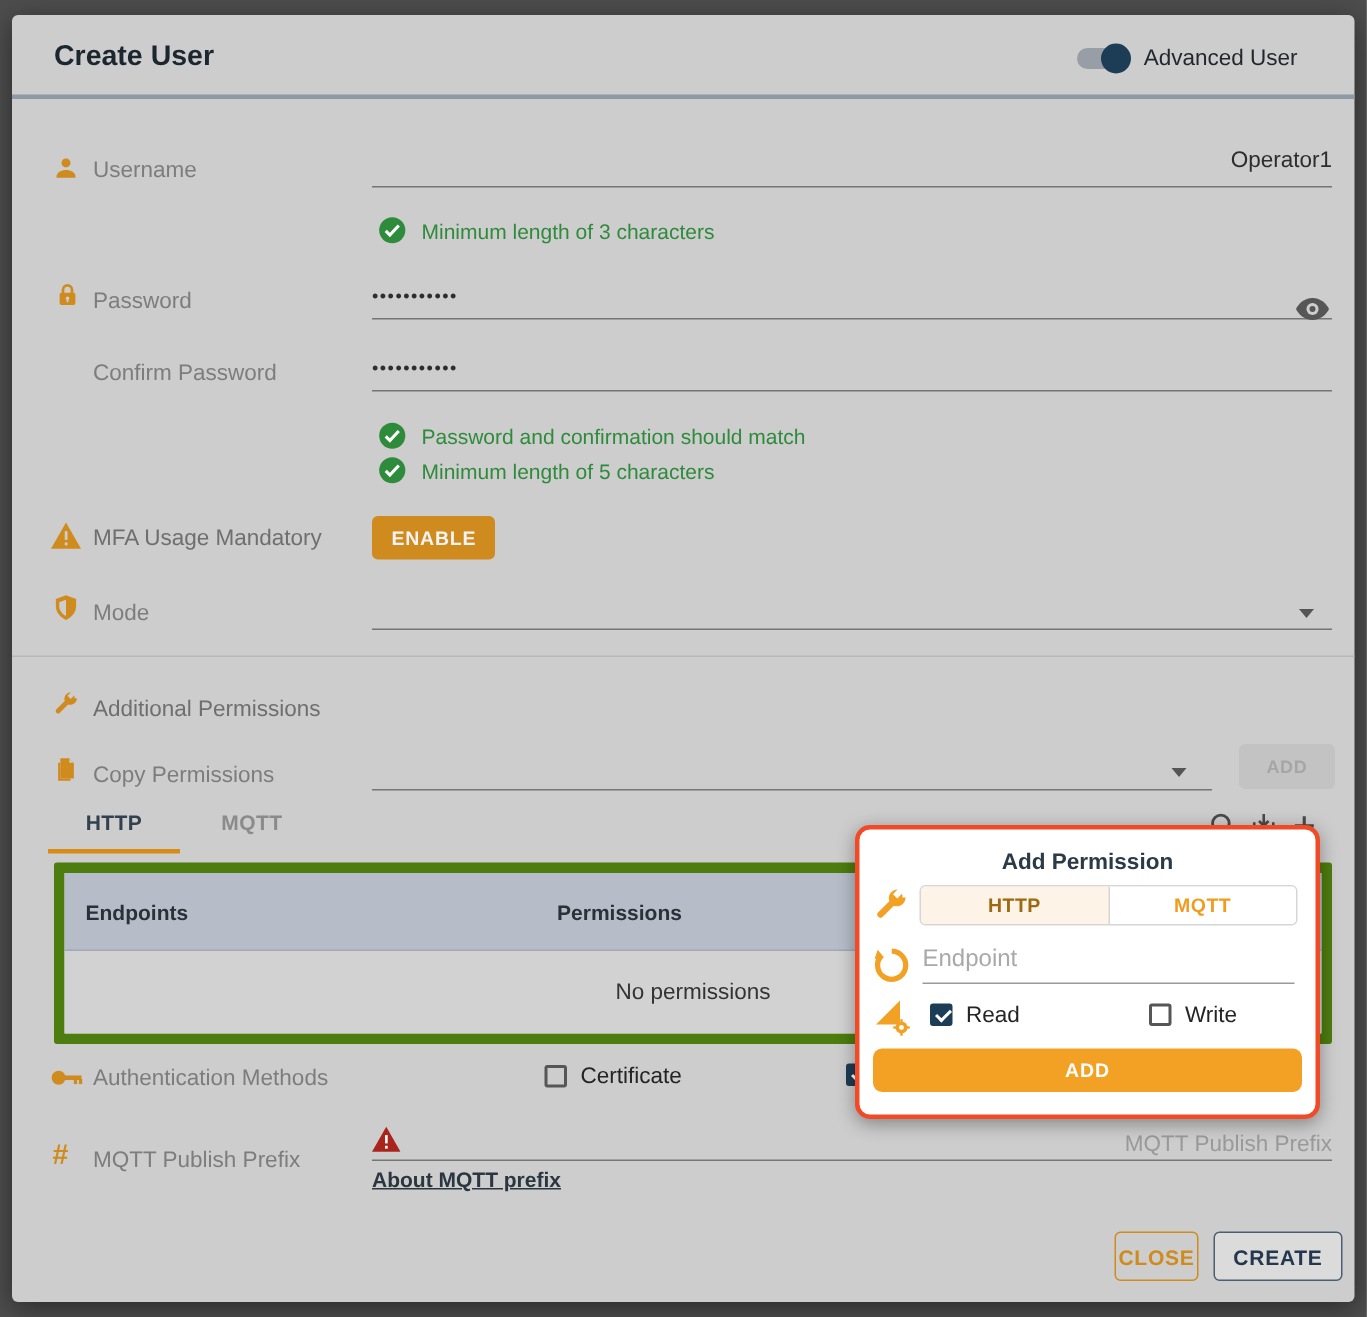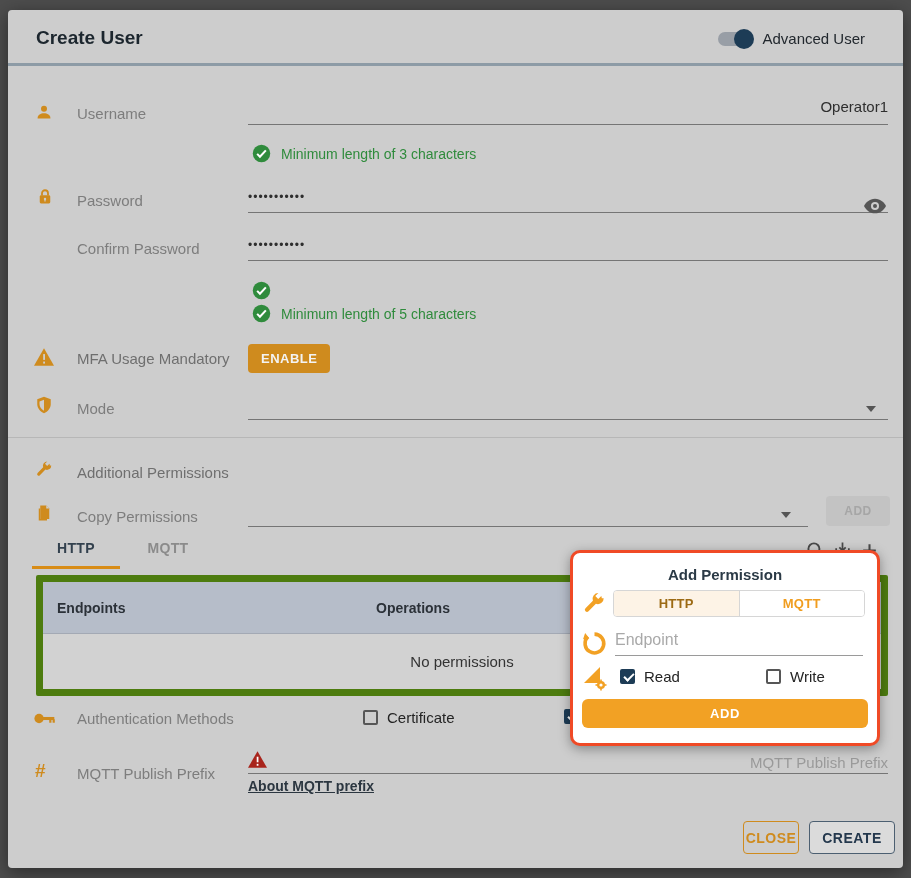--- a/index.html
+++ b/index.html
@@ -9,21 +9,21 @@
   
   .hdr { position:absolute; left:0; top:0; width:100%; height:56px; border-bottom:3px solid #8d9ba6; }
   .hdr-title { position:absolute; left:28px; top:17px; font-size:19px; font-weight:bold; color:#1c262e; }
   .adv { position:absolute; right:38px; top:20px; display:flex; align-items:center; gap:10px; }
   .toggle { position:relative; width:34px; height:14px; background:#989ea6; border-radius:7px; cursor:pointer; }
   .toggle .thumb { position:absolute; right:-2px; top:-3px; width:20px; height:20px; border-radius:50%; background:#1d3c56; }
   .adv-label { font-size:15px; color:#22282e; }
 
   
   .icon24 { position:absolute; width:18px; height:18px; }
-  .lbl { position:absolute; left:54px; font-size:15px; color:#7d7d7d;margin-left:15px; }
+  .lbl { position:absolute; left:54px; font-size:15px; color:#7d7d7d; }
   .val { position:absolute; left:240px; font-size:15px; color:#2e2e2e; }
   .uline { position:absolute; left:240px; right:15px; border-bottom:1px solid #757575; }
   input.fld { position:absolute; left:240px; right:15px; background:transparent; border:none; outline:none; font-size:15px; color:#2e2e2e; font-family:"Liberation Sans",sans-serif;text-align:right; }
   input.fld::placeholder { color:#9a9a9a; }
   .vrow { position:absolute; display:flex; align-items:center; gap:10px; left:244px; }
   .vrow .vtext { font-size:14px; color:#2f8b3c; }
   .caret { position:absolute; width:0; height:0; border-left:5px solid transparent; border-right:5px solid transparent; border-top:6px solid #555; }
 
   .btn-enable { position:absolute; left:240px; top:334px; background:#cf8b1e; color:#f3f3f3; font-size:13px; font-weight:bold; letter-spacing:.5px; border:none; border-radius:4px; padding:7px 13px; cursor:pointer; }
   .divider { position:absolute; left:0; right:0; top:427px; border-top:1px solid #b7b7b7; }
@@ -116,20 +116,21 @@
 
   <div class="lbl" style="top:230px">Confirm Password</div>
   <div class="val" style="top:228px;font-size:12px;letter-spacing:1px">•••••••••••</div>
   <div class="uline" style="top:250px"></div>
 
   <div class="vrow" style="top:271px">
     <svg width="19" height="19" viewBox="0 0 24 24">
         <circle cx="12" cy="12" r="11" fill="#2f8b3c"></circle>
         <path d="M6.5 12.5l3.5 3.5 7.5-8" stroke="#fff" stroke-width="2.6" fill="none"></path>
       </svg>
+    <span class="vtext">Password and confirmation should match</span>
   </div>
   <div class="vrow" style="top:294px">
     <svg width="19" height="19" viewBox="0 0 24 24">
         <circle cx="12" cy="12" r="11" fill="#2f8b3c"></circle>
         <path d="M6.5 12.5l3.5 3.5 7.5-8" stroke="#fff" stroke-width="2.6" fill="none"></path>
       </svg>
     <span class="vtext">Minimum length of 5 characters</span>
   </div>
 
   <svg class="icon24" style="left:26px;top:338px;width:20px;height:18px" viewBox="0 0 24 21">
@@ -178,21 +179,21 @@
         <path d="M12 2v10M8 8l4 4 4-4" fill="none" stroke="#4a4a4a" stroke-width="2.2"></path>
       </svg>
     <svg width="19" height="19" viewBox="0 0 24 24">
         <path d="M12 4v16M4 12h16" stroke="#4a4a4a" stroke-width="2.6"></path>
       </svg>
   </div>
 
   <div class="ptable">
     <div class="thead">
       <span class="th-endpoints">Endpoints</span>
-      <span class="th-operations">Operations</span>
+      <span class="th-operations">Permissions</span>
     </div>
     <div class="tbody">
       <span>No permissions</span>
     </div>
   </div>
 
   <svg class="icon24" style="left:26px;top:702px;width:22px;height:13px" viewBox="0 0 26 14" fill="#cf8b1e">
       <circle cx="6" cy="7" r="5.5"></circle>
       <rect x="10" y="5.2" width="14" height="3.6"></rect>
       <rect x="18" y="8" width="2.6" height="4"></rect>

